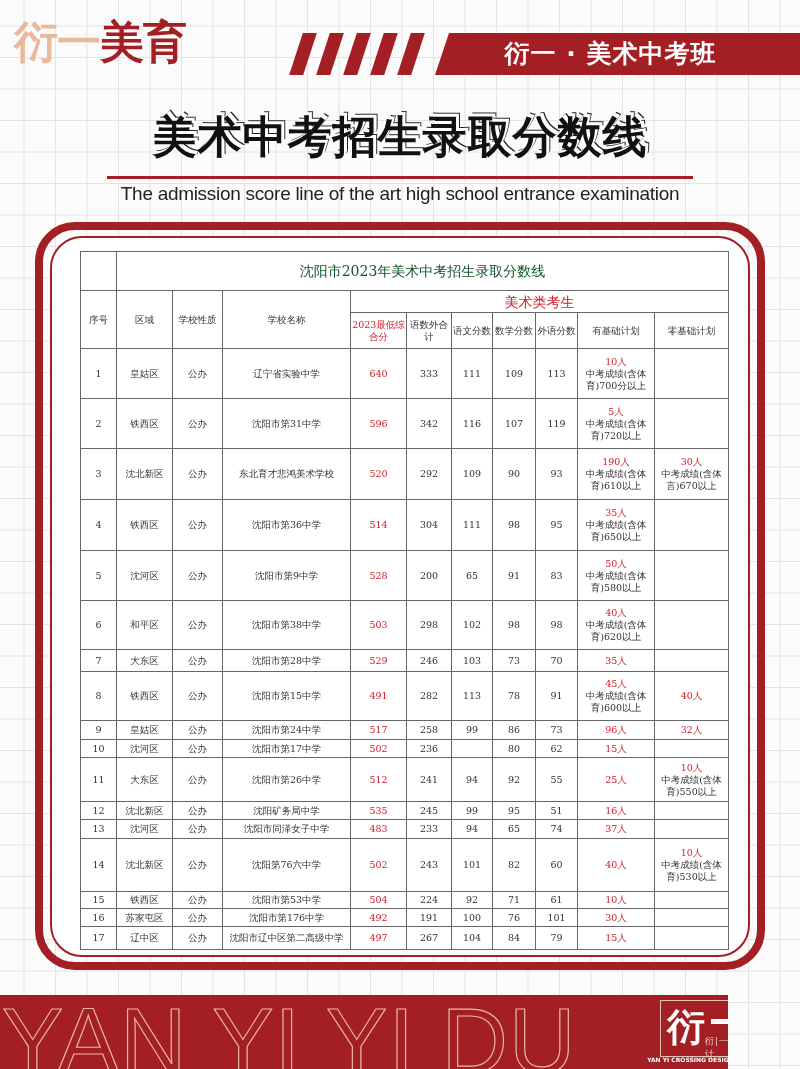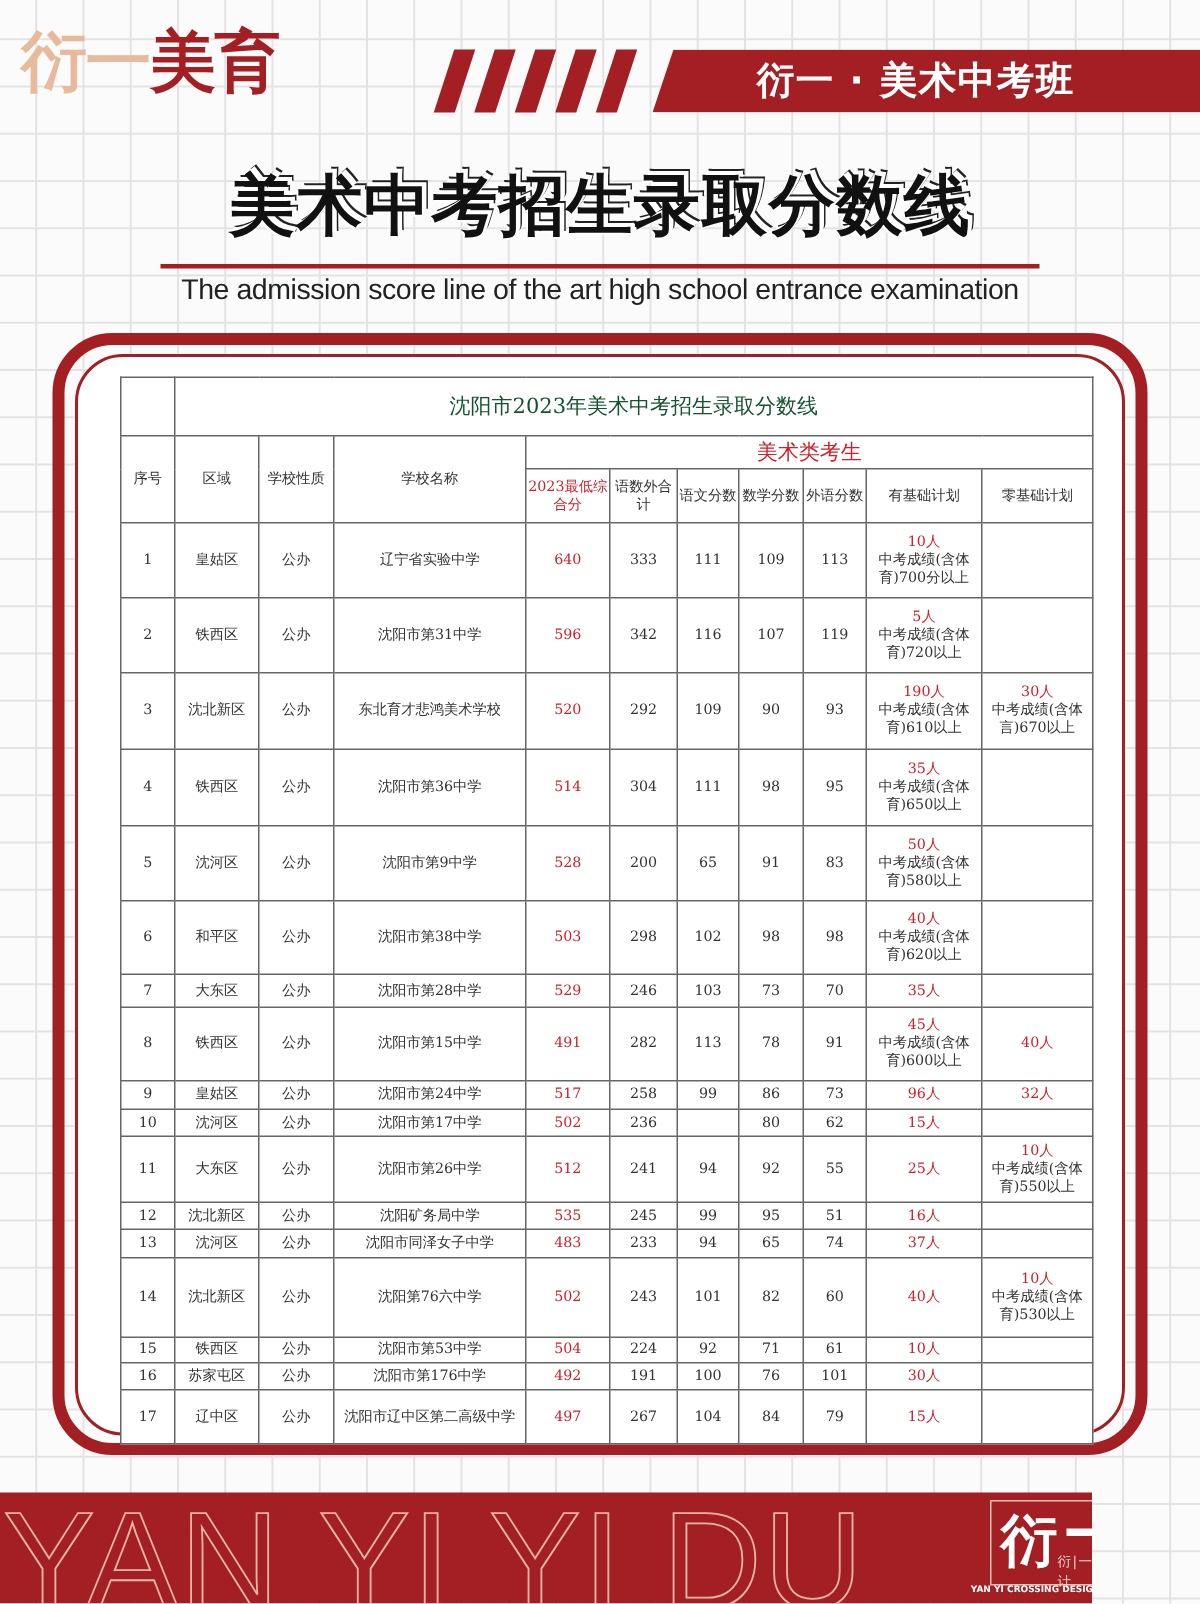--- a/index.html
+++ b/index.html
@@ -439,21 +439,21 @@
         <td>101</td>
         <td>
           <div class="red">30人</div>
           <div class="plan-note"></div>
         </td>
         <td>
           <div class="red"></div>
           <div class="plan-note"></div>
         </td>
       </tr>
-      <tr style="height: 36px; margin-top: 38px;">
+      <tr style="height: 23px; margin-top: 38px;">
         <td>17</td>
         <td>辽中区</td>
         <td>公办</td>
         <td>沈阳市辽中区第二高级中学</td>
         <td class="red">497</td>
         <td>267</td>
         <td>104</td>
         <td>84</td>
         <td>79</td>
         <td>

